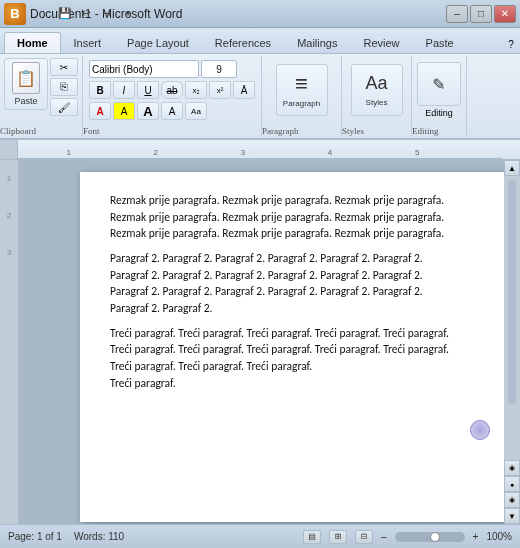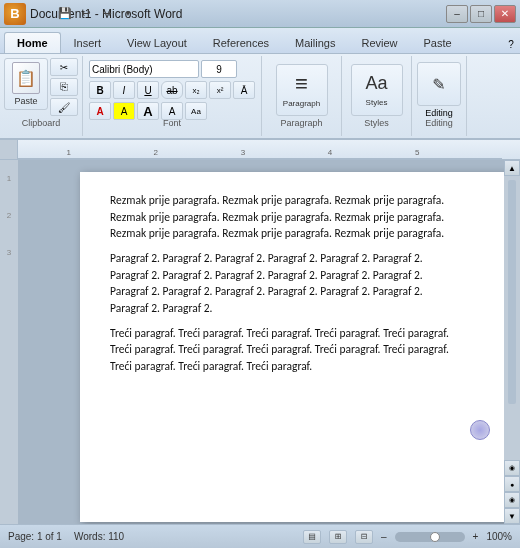--- a/index.html
+++ b/index.html
@@ -124,25 +124,25 @@
       display: flex;
       flex-direction: column;
       align-items: center;
       border-right: 1px solid #c0ccd8;
       padding: 2px 4px;
       min-width: 60px;
       position: relative;
     }
     .ribbon-group-label {
       position: absolute;
-      bottom: 8px;
+      bottom: 0;
       font-size: 9px;
       color: #555;
-      text-align: center;
       width: 100%;
+      font-family: Liberation Serif, serif;
     }
     .ribbon-group-content {
       display: flex;
       flex-direction: column;
       align-items: center;
       flex: 1;
       justify-content: center;
       padding-bottom: 12px;
     }
 
@@ -443,21 +443,21 @@
   <div class="title-bar-controls">
     <div class="title-btn">–</div>
     <div class="title-btn">□</div>
     <div class="title-btn close-btn">✕</div>
   </div>
 </div>
 
 <div class="ribbon-tabs">
   <div class="ribbon-tab active">Home</div>
   <div class="ribbon-tab">Insert</div>
-  <div class="ribbon-tab">View Layout</div>
+  <div class="ribbon-tab">Page Layout</div>
   <div class="ribbon-tab">References</div>
   <div class="ribbon-tab">Mailings</div>
   <div class="ribbon-tab">Review</div>
   <div class="ribbon-tab">Paste</div>
   <div style="margin-left:auto;width:18px;height:18px;display:flex;align-items:center;justify-content:center;cursor:pointer;font-size:10px;">?</div>
 </div>
 
 <div class="ribbon">
 
   <div class="ribbon-group clipboard-group">
@@ -574,20 +574,21 @@
         <div>Paragraf 2. Paragraf 2. Paragraf 2. Paragraf 2. Paragraf 2. Paragraf 2.</div>
         <div>Paragraf 2. Paragraf 2. Paragraf 2. Paragraf 2. Paragraf 2. Paragraf 2.</div>
         <div>Paragraf 2. Paragraf 2. Paragraf 2. Paragraf 2. Paragraf 2. Paragraf 2.</div>
         <div>Paragraf 2. Paragraf 2.</div>
       </div>
 
       <div class="para">
         <div>Treći paragraf. Treći paragraf. Treći paragraf. Treći paragraf. Treći paragraf.</div>
         <div>Treći paragraf. Treći paragraf. Treći paragraf. Treći paragraf. Treći paragraf.</div>
         <div>Treći paragraf. Treći paragraf. Treći paragraf.</div>
+        <div>Treći paragraf.</div>
       </div>
 
       <div style="position:absolute;top:248px;right:30px;width:20px;height:20px;background:radial-gradient(circle at 50% 50%,rgba(80,80,200,0.5),rgba(50,50,150,0.2));border-radius:50%;border:1px solid #8888cc;"></div>
     </div>
   </div>
 
   <div class="scrollbar-v">
     <div class="scroll-btn">▲</div>
     <div style="flex:1;background:#c0ccd8;display:flex;flex-direction:column;padding:2px;">
       <div class="scroll-thumb" style="height:80%;flex:none;"></div>

